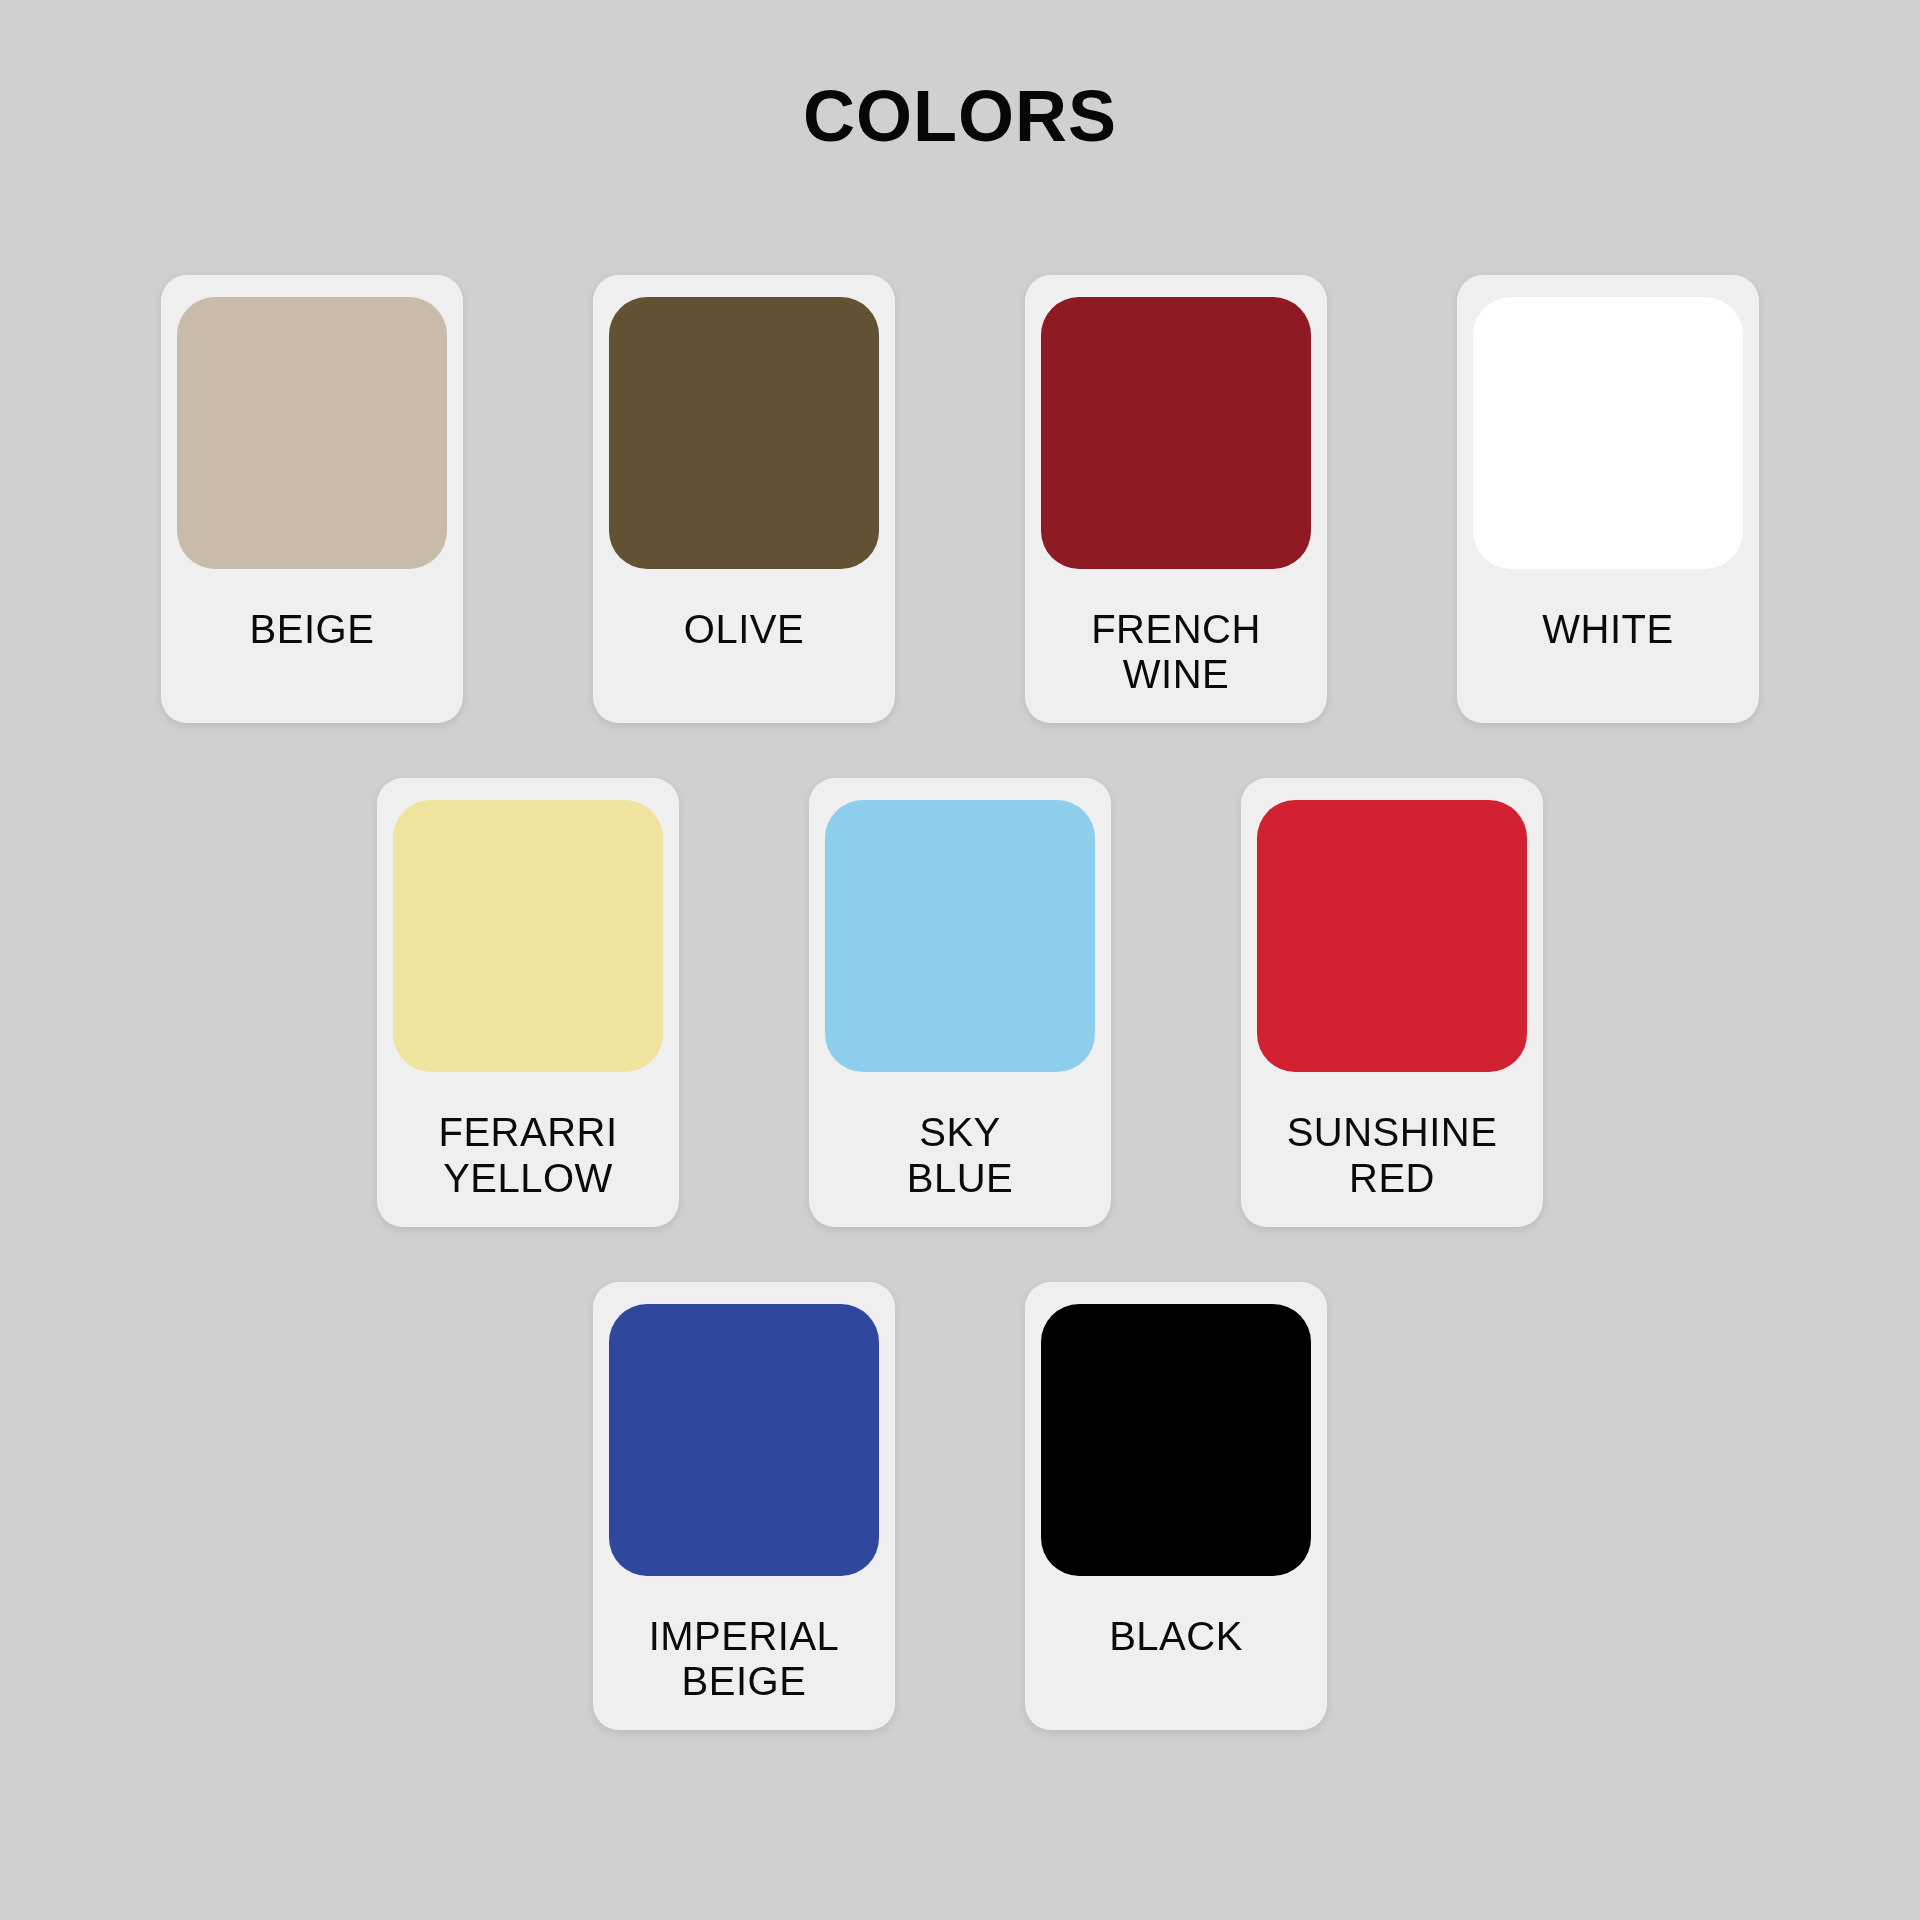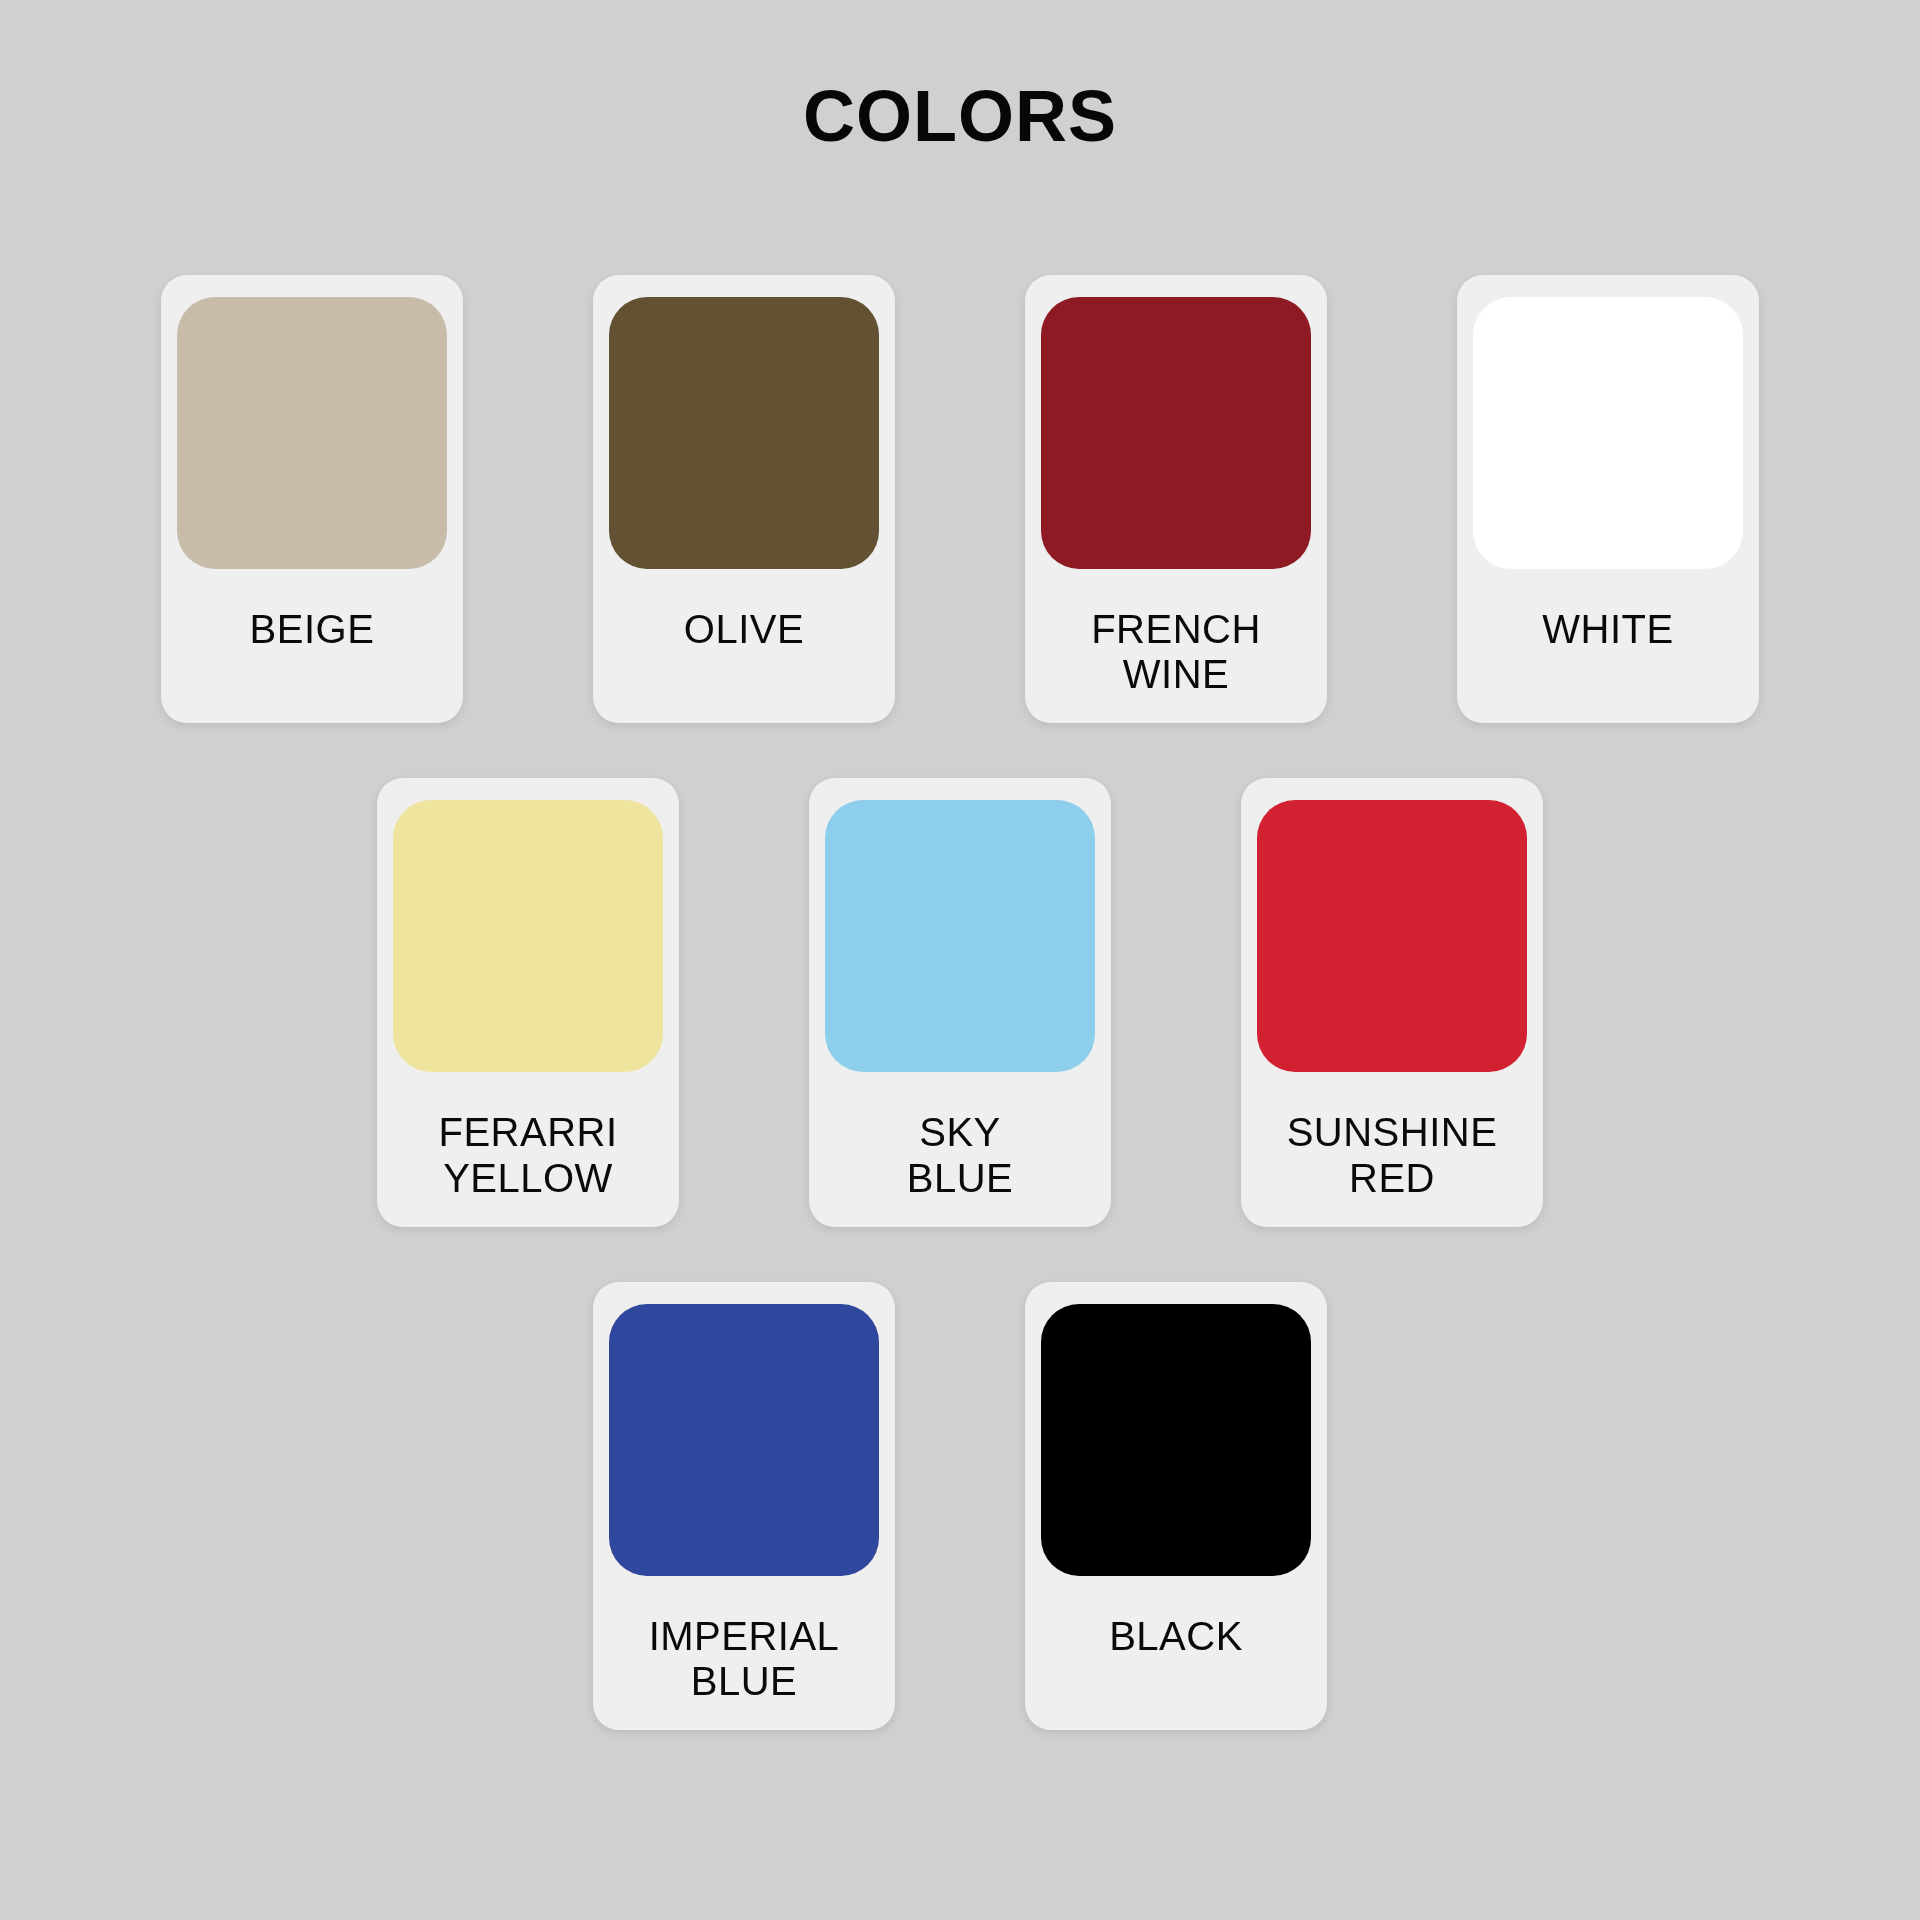--- a/index.html
+++ b/index.html
@@ -146,21 +146,21 @@
 RED</div>
       </div>
 
     </div>
 
     <div class="row" style="margin-left: 0px;">
 
       <div class="swatch-card two-line">
         <div class="swatch-chip" style="background-color: rgb(47, 71, 156);"></div>
         <div class="swatch-label">IMPERIAL
-BLUE</div>
+BEIGE</div>
       </div>
 
       <div class="swatch-card two-line">
         <div class="swatch-chip" style="background-color: rgb(0, 0, 0);"></div>
         <div class="swatch-label">BLACK</div>
       </div>
 
     </div>
 
   </div>

